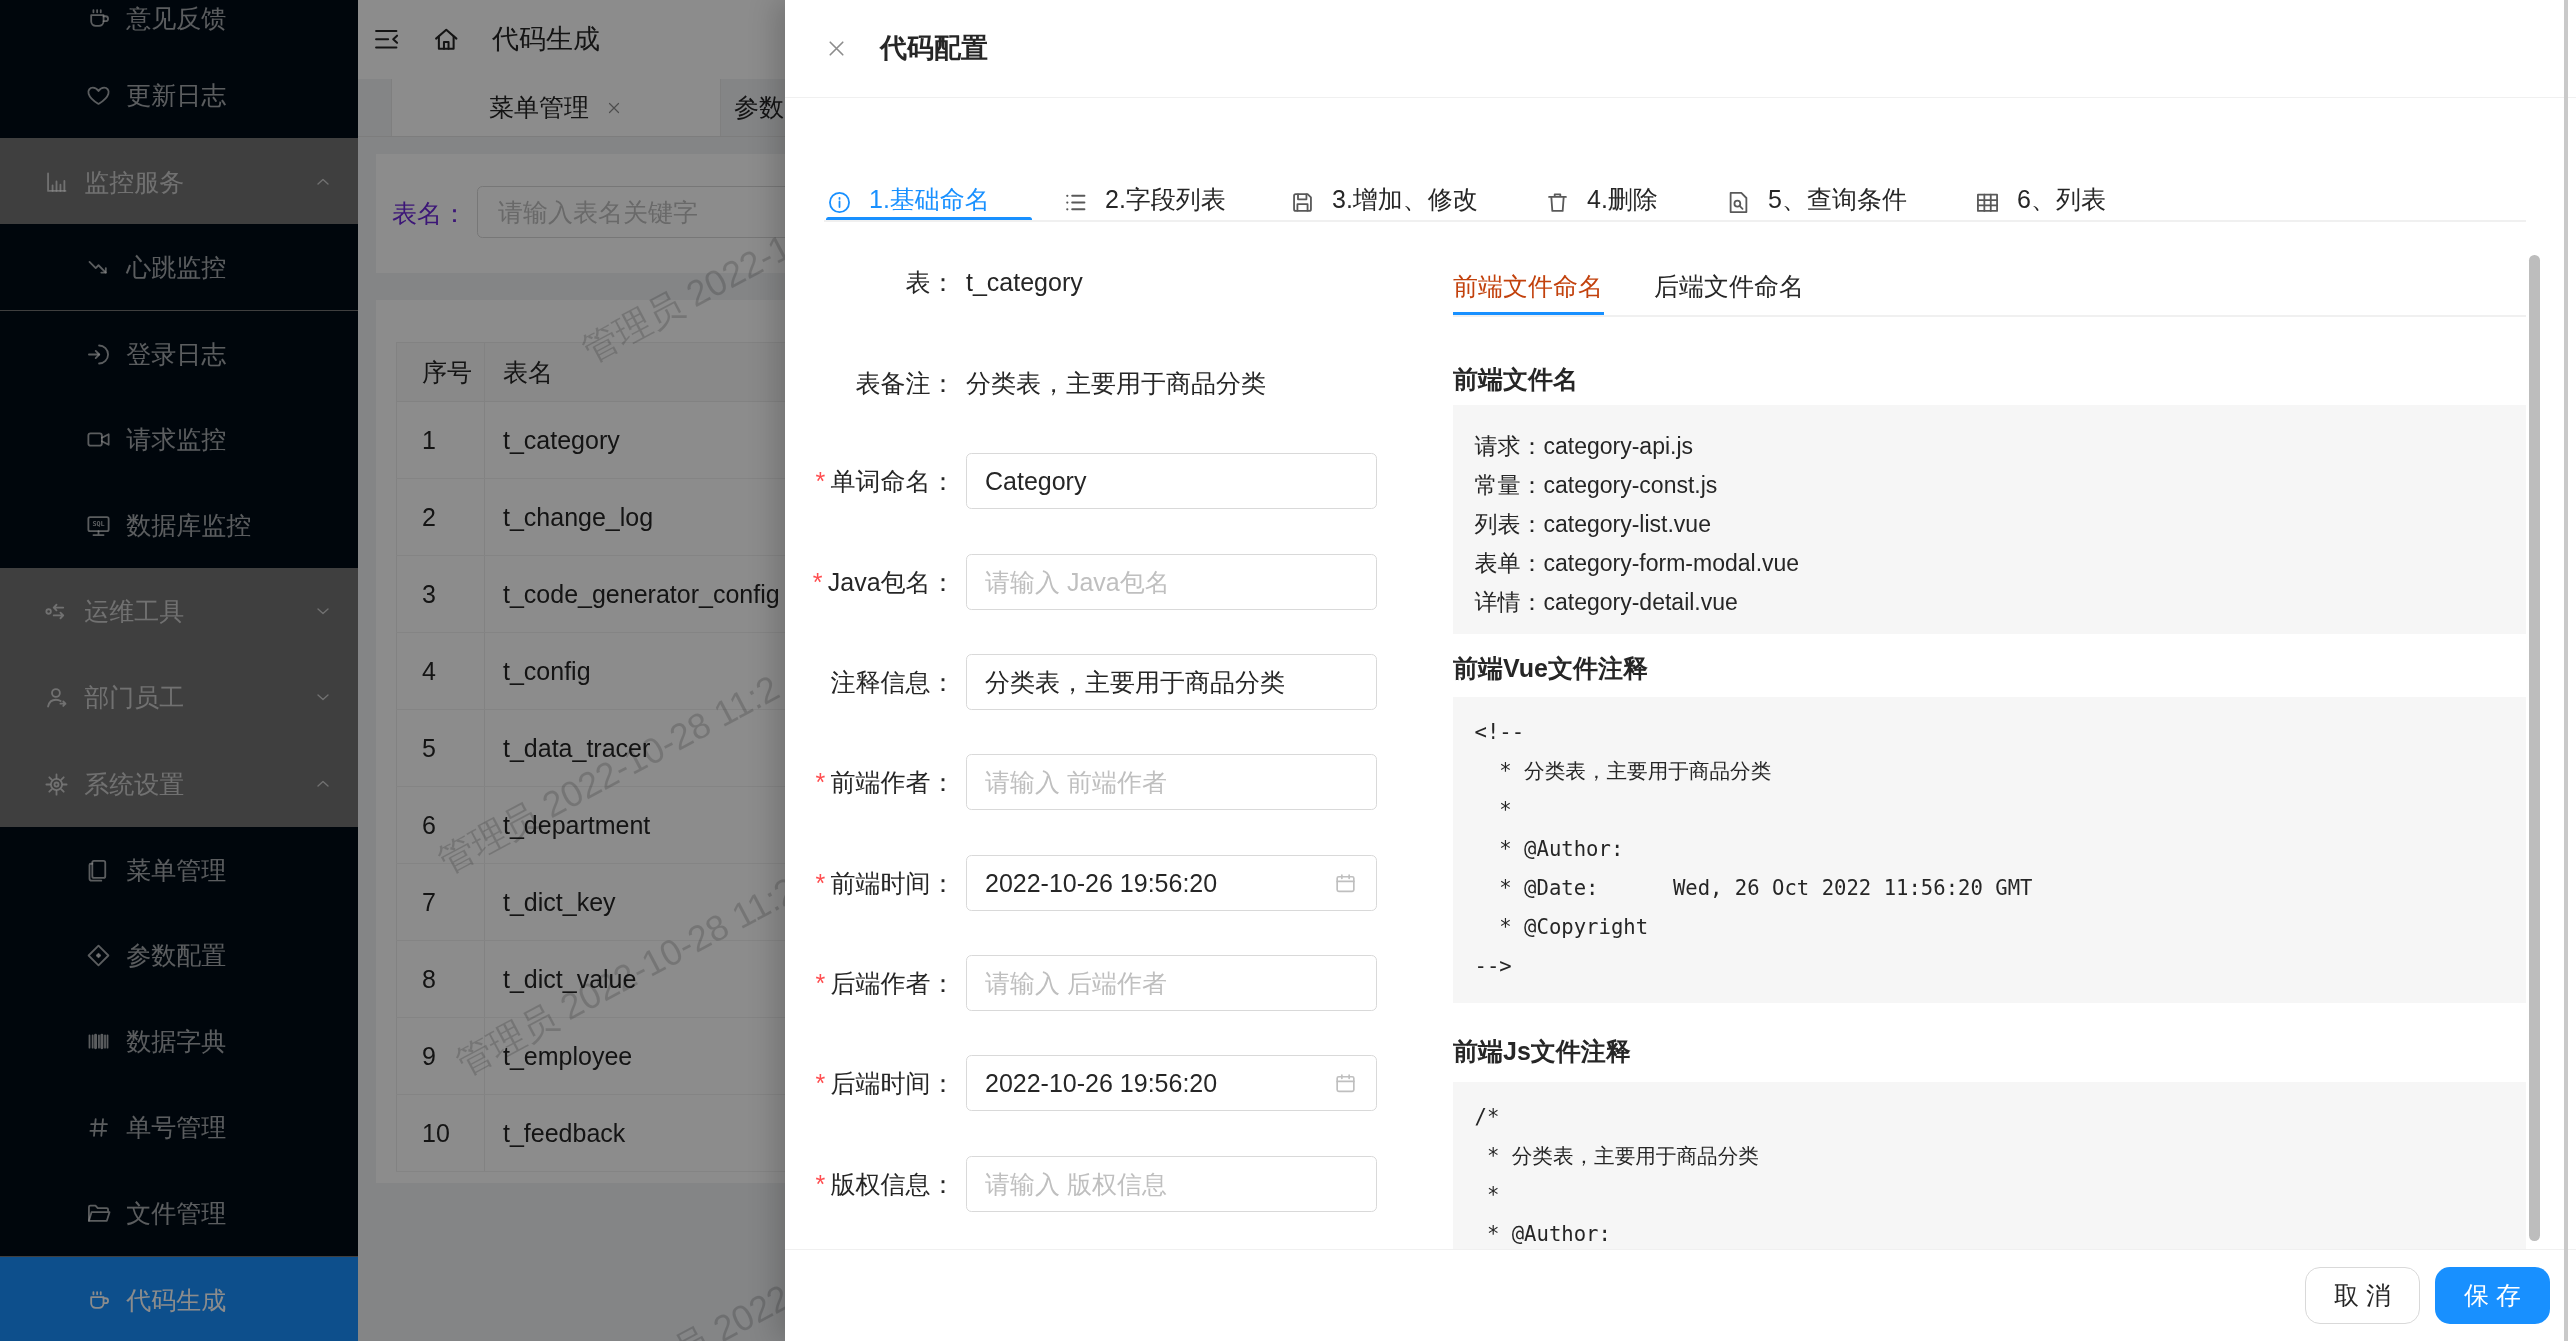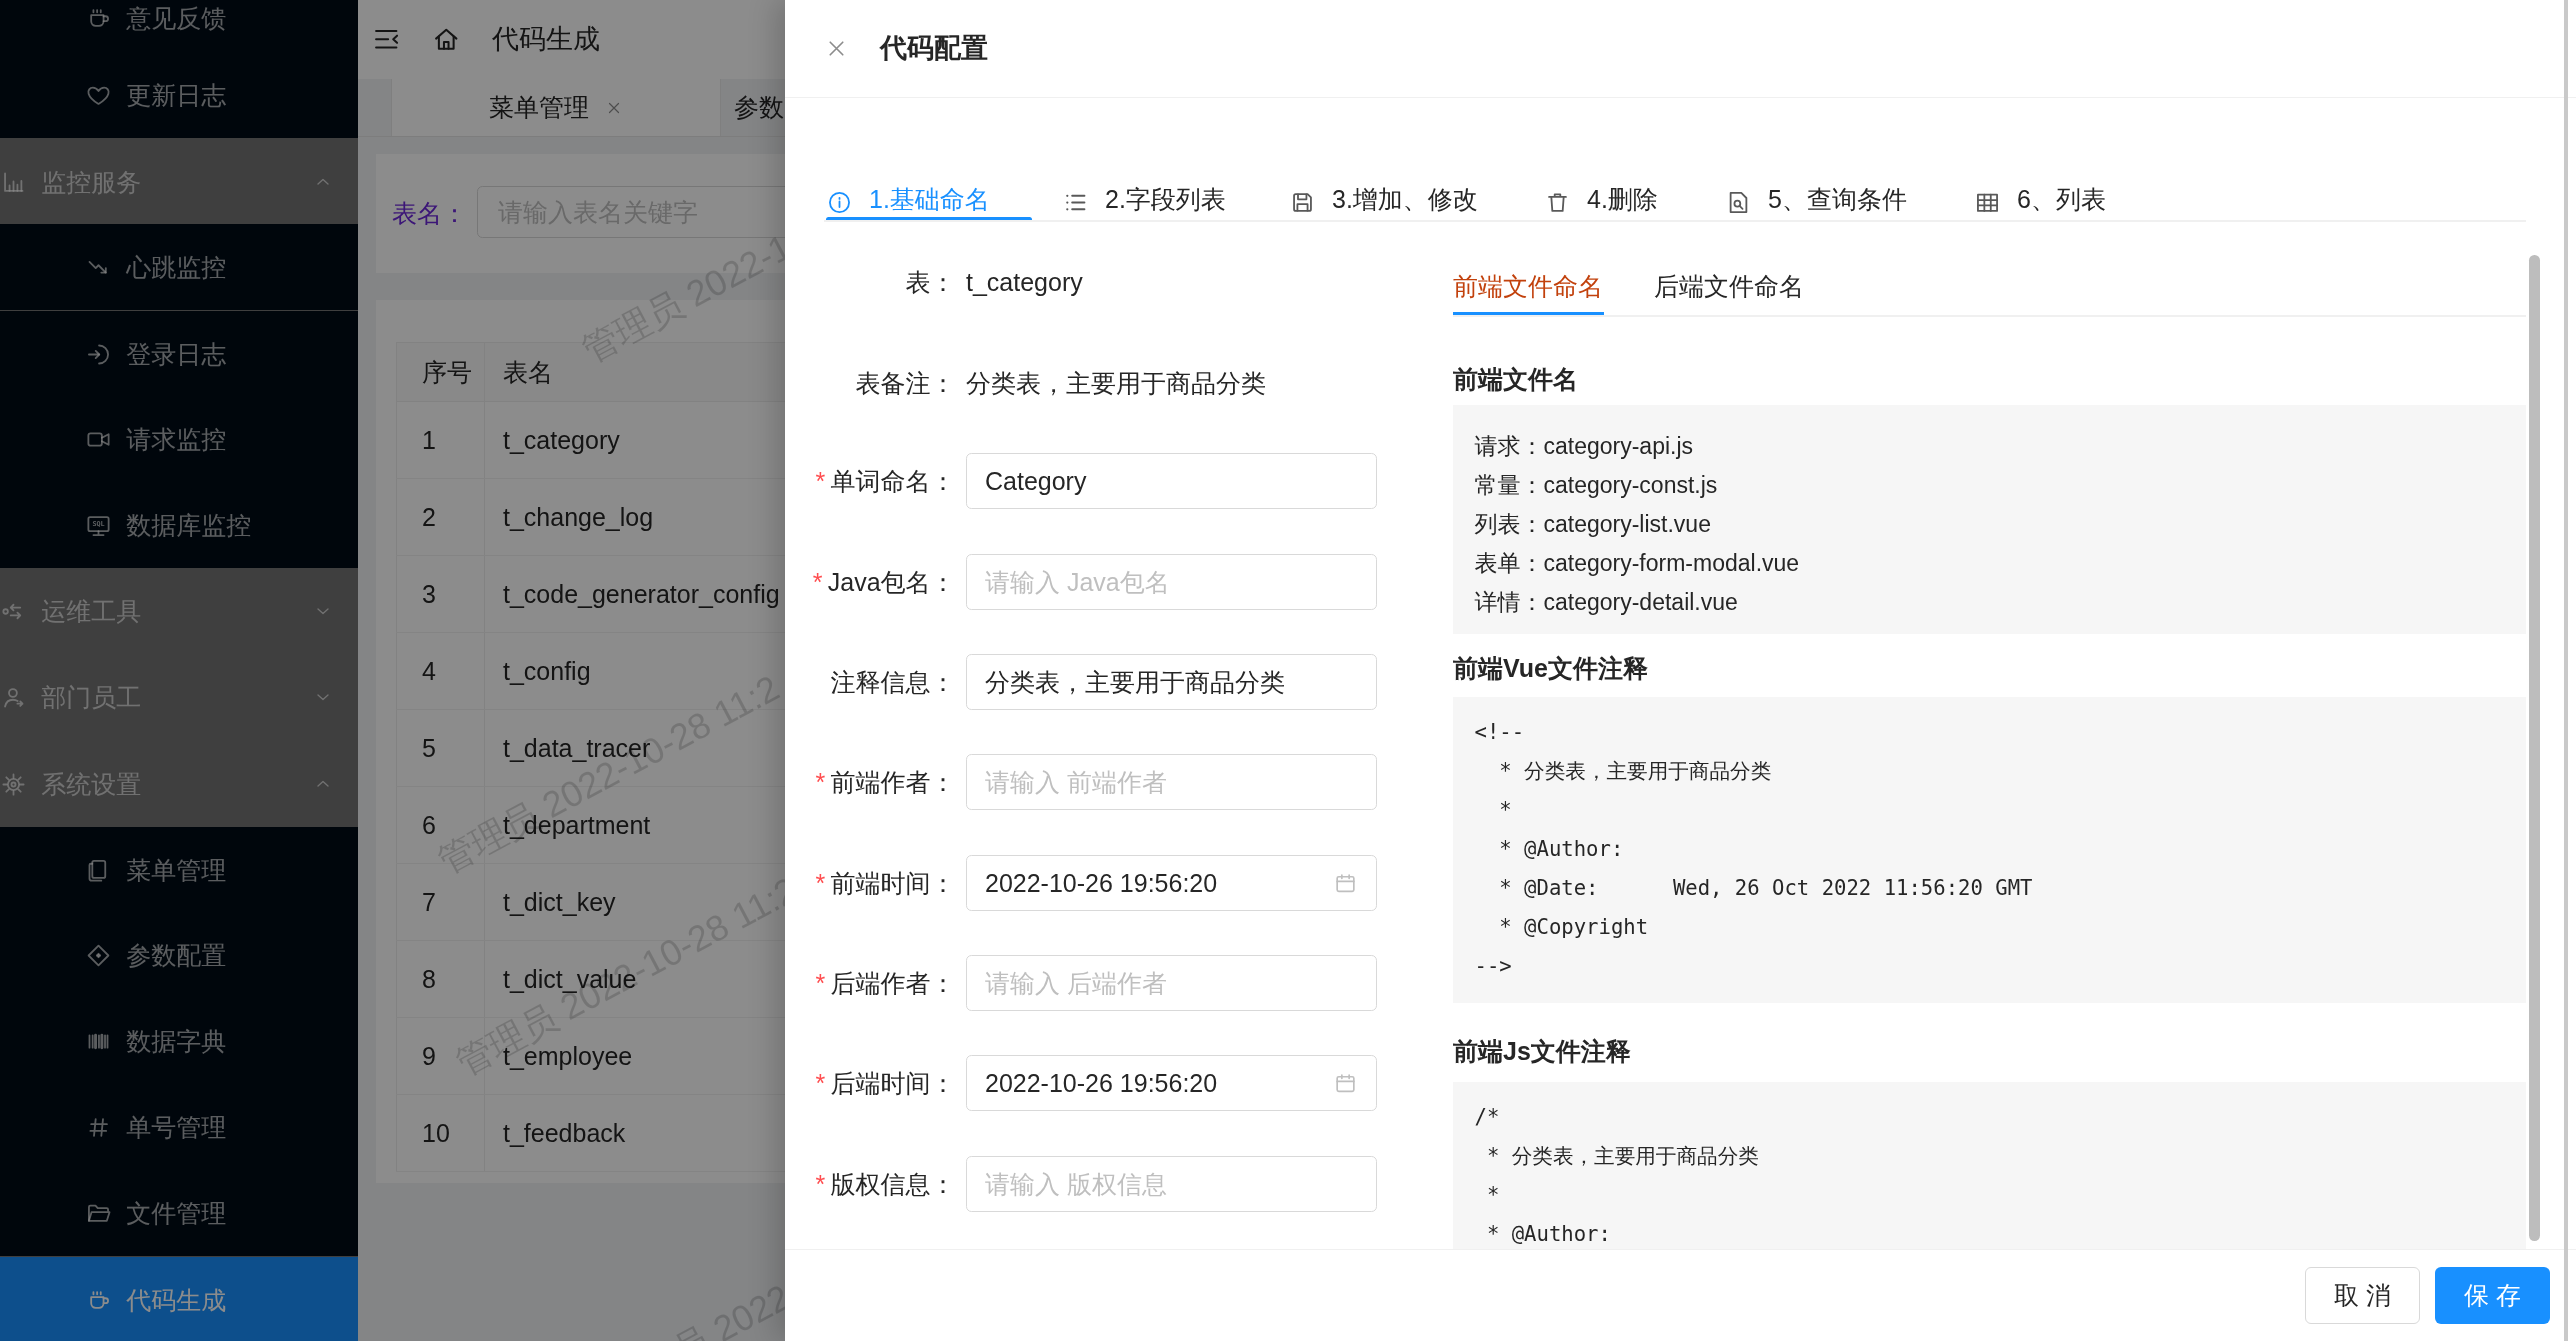--- a/index.html
+++ b/index.html
@@ -5,21 +5,21 @@
   html,body{margin:0;padding:0}
   body{width:2576px;height:1341px;position:relative;overflow:hidden;background:#f0f2f5;
        font-family:"Liberation Sans",sans-serif;color:#262626}
   #app{position:absolute;inset:0}
   svg{display:block}
   
   .sidebar{position:absolute;left:0;top:0;width:358px;height:1341px;background:#737373;overflow:hidden;z-index:2}
   .side-item{position:absolute;width:358px;height:86px;display:flex;align-items:center;
              font-size:25px;color:rgba(255,255,255,.65);cursor:pointer;box-sizing:border-box}
   .side-item.sub{background:#000c17;padding-left:85px}
-  .side-item.top{}
+  .side-item.top{padding-left:43px}
   .side-item.active{background:#1890ff;color:#fff}
   .side-item .lbl{margin-left:14.3px;white-space:nowrap}
   .side-chev{position:absolute;right:25px;top:50%;transform:translateY(-50%)}
   
   .main{position:absolute;left:358px;top:0;width:430px;height:1341px;overflow:hidden;background:#f0f2f5;z-index:1}
   .m-header{position:absolute;left:0;top:0;width:430px;height:79px;background:#fff;border-bottom:1.8px solid #f0f0f0}
   .hicon{position:absolute;top:24px;color:#262626;cursor:pointer}
   .m-title{position:absolute;left:134px;top:0;height:79px;line-height:79px;font-size:27px;color:#262626}
   .m-tabs{position:absolute;left:0;top:79px;width:430px;height:57px;background:#f0f2f5;border-bottom:1.8px solid #e4e4e4}
   .tab-chip{position:absolute;top:0;height:57px;display:flex;align-items:center;justify-content:center;
@@ -68,21 +68,21 @@
   .panel-border{position:absolute;left:668px;top:315px;width:1073px;height:1.8px;background:#f0f0f0}
   .panel-underline{position:absolute;left:668px;top:312px;width:151px;height:4.5px;background:#1890ff}
   .p-heading{position:absolute;left:668px;height:36px;line-height:36px;font-size:25px;font-weight:700;color:#262626;white-space:nowrap}
   .p-block{position:absolute;left:668px;width:1073px;background:#f6f6f6;box-sizing:border-box;overflow:hidden}
   .p-list{padding:21.5px 0 0 21.5px}
   .p-list .prow{height:39px;display:flex;align-items:center;font-size:23px;color:#262626;white-space:nowrap}
   .p-code{margin:0;padding:16px 0 0 21.5px;font-family:"DejaVu Sans Mono",monospace;font-size:20.6px;
           line-height:39px;color:#262626;white-space:pre}
   .d-scroll{position:absolute;left:1744px;top:255px;width:10.8px;height:986px;background:#bdbdbd;border-radius:5.4px;cursor:pointer}
   .d-footer{position:absolute;left:0;bottom:0;width:100%;height:91px;background:#fff;border-top:1.8px solid #f0f0f0;z-index:6}
-  .btn{position:absolute;top:17px;width:115px;height:57px;border-radius:6px;font-size:25px;display:flex;
+  .btn{position:absolute;top:17px;width:115px;height:57px;border-radius:15px;font-size:25px;display:flex;
        align-items:center;justify-content:center;cursor:pointer;box-sizing:border-box;white-space:nowrap}
   .btn.cancel{left:1520px;background:#fff;border:1.8px solid #d9d9d9;color:#262626}
   .btn.save{left:1650px;background:#1890ff;color:#fff}
   .page-scroll{position:absolute;left:2564px;top:0;width:3.6px;height:1341px;background:#c9c9c9;z-index:20}
 </style>
 </head>
 <body>
 
 <div id="app">
 

